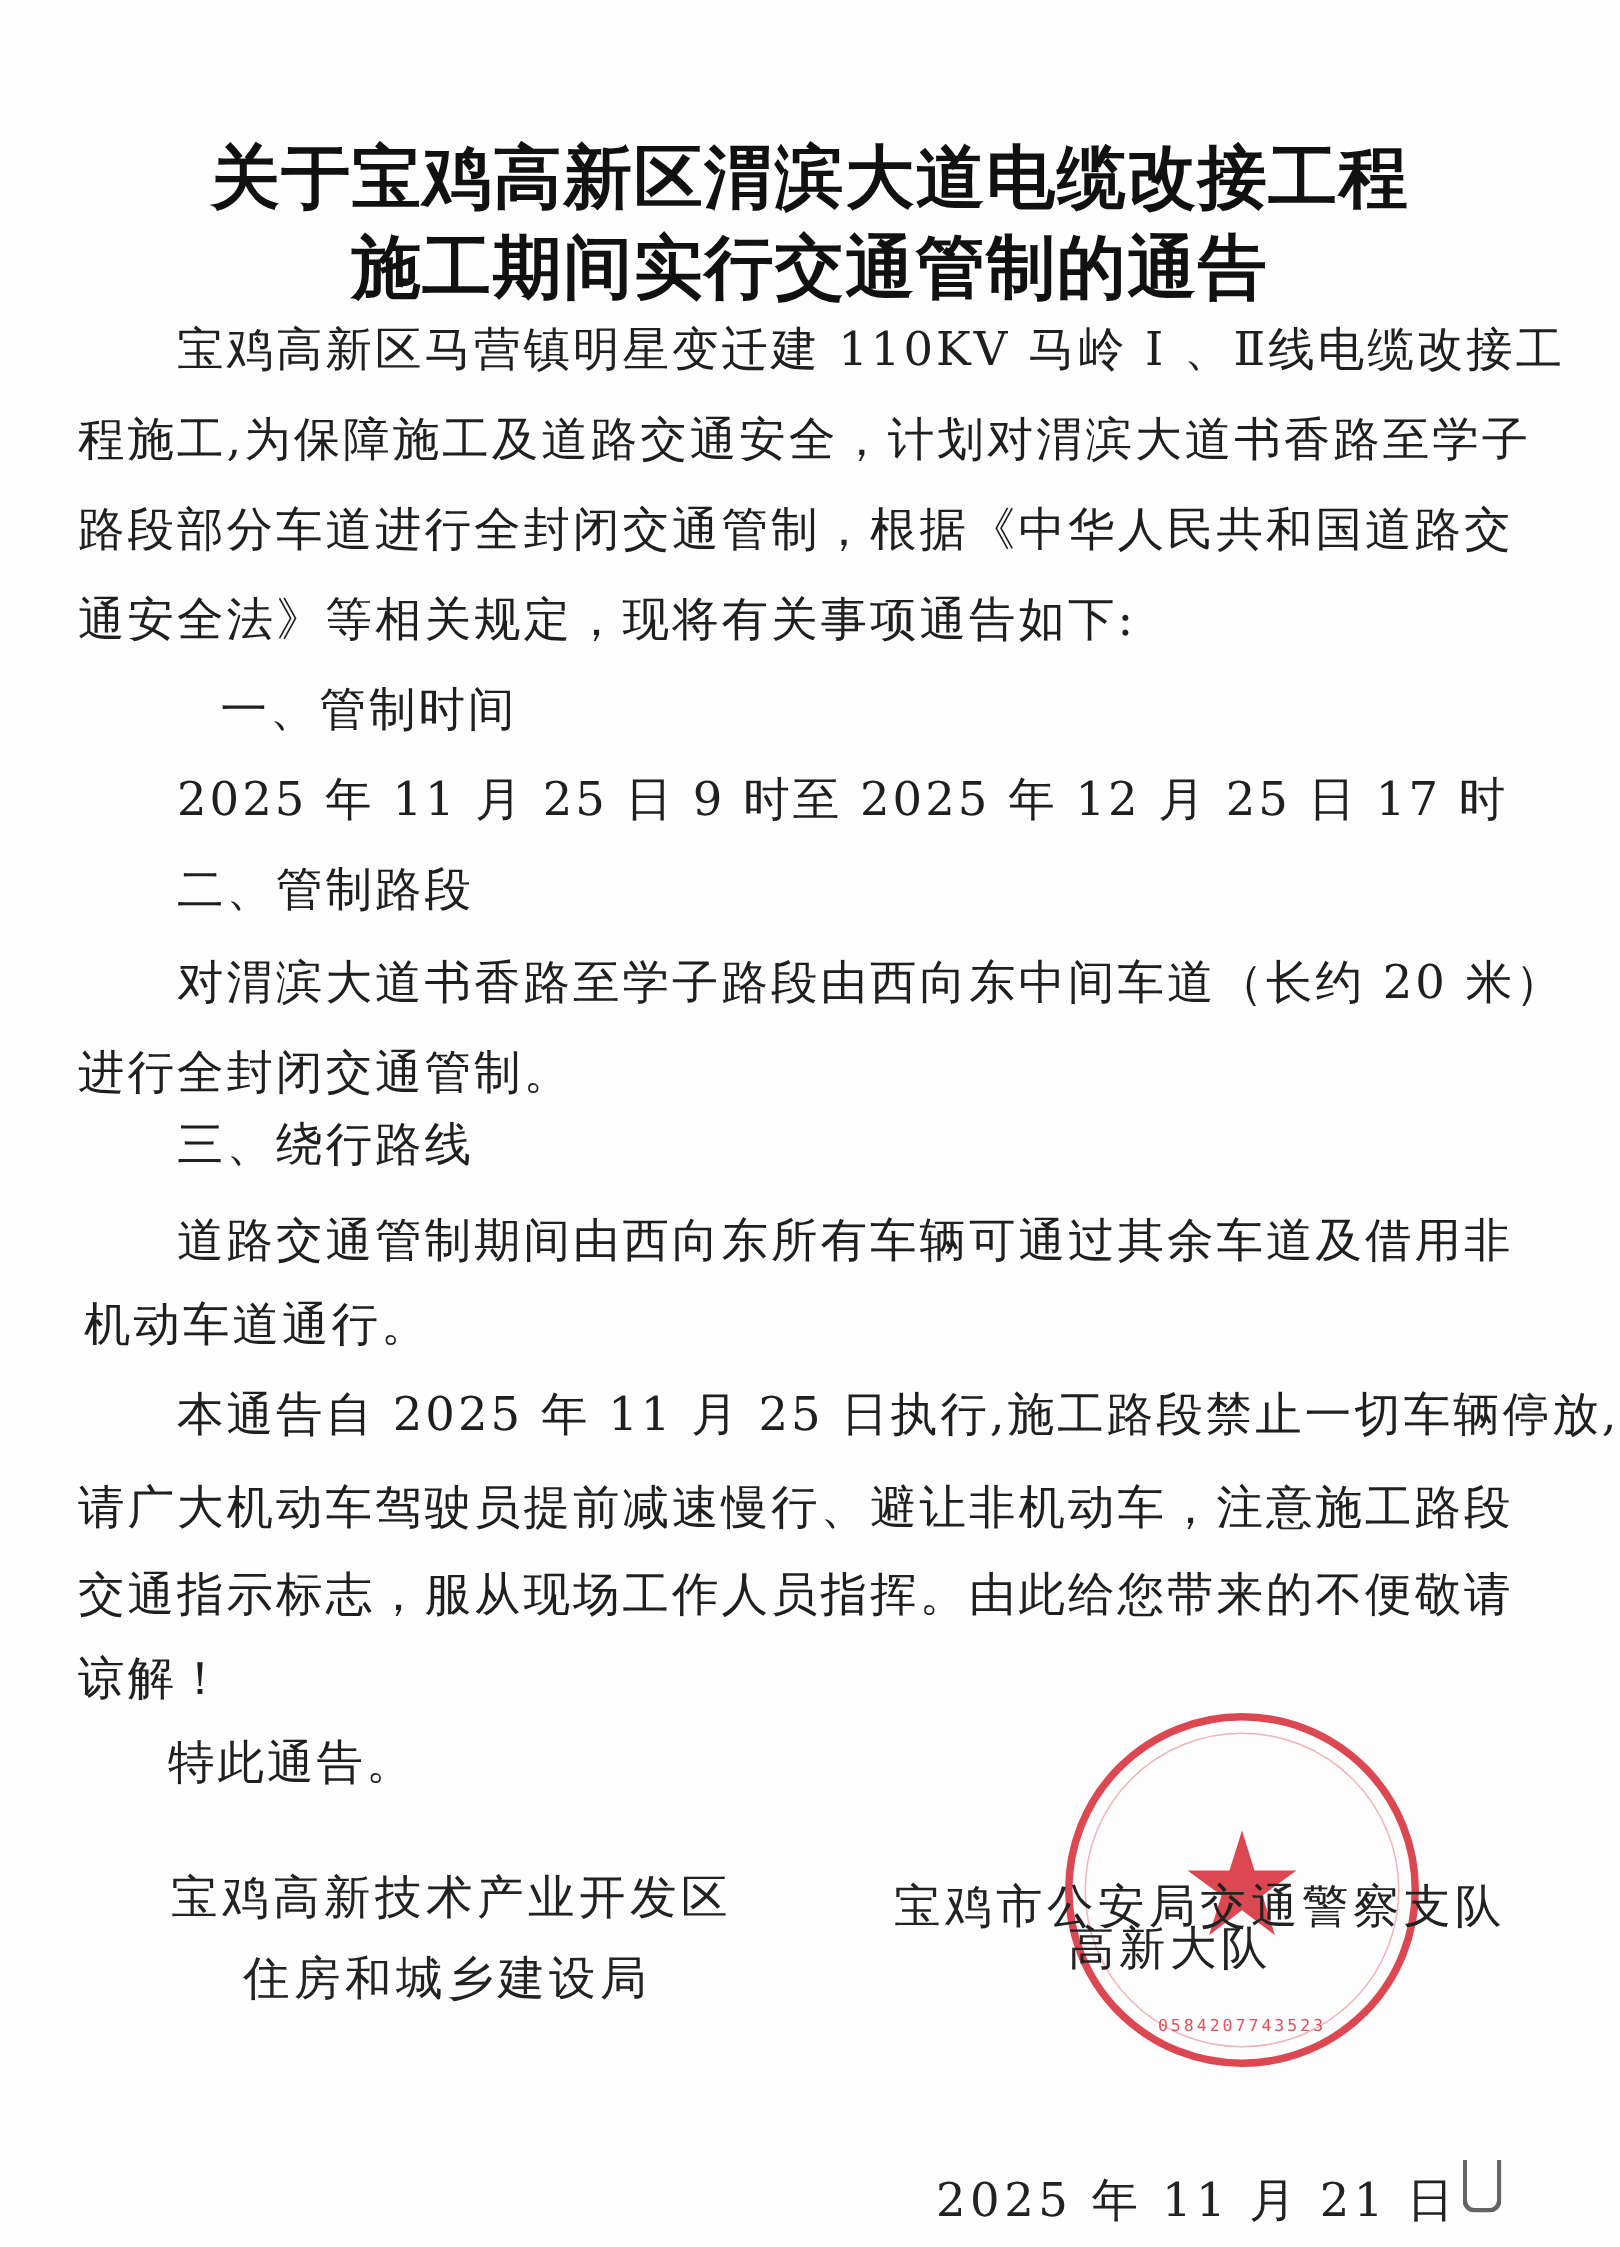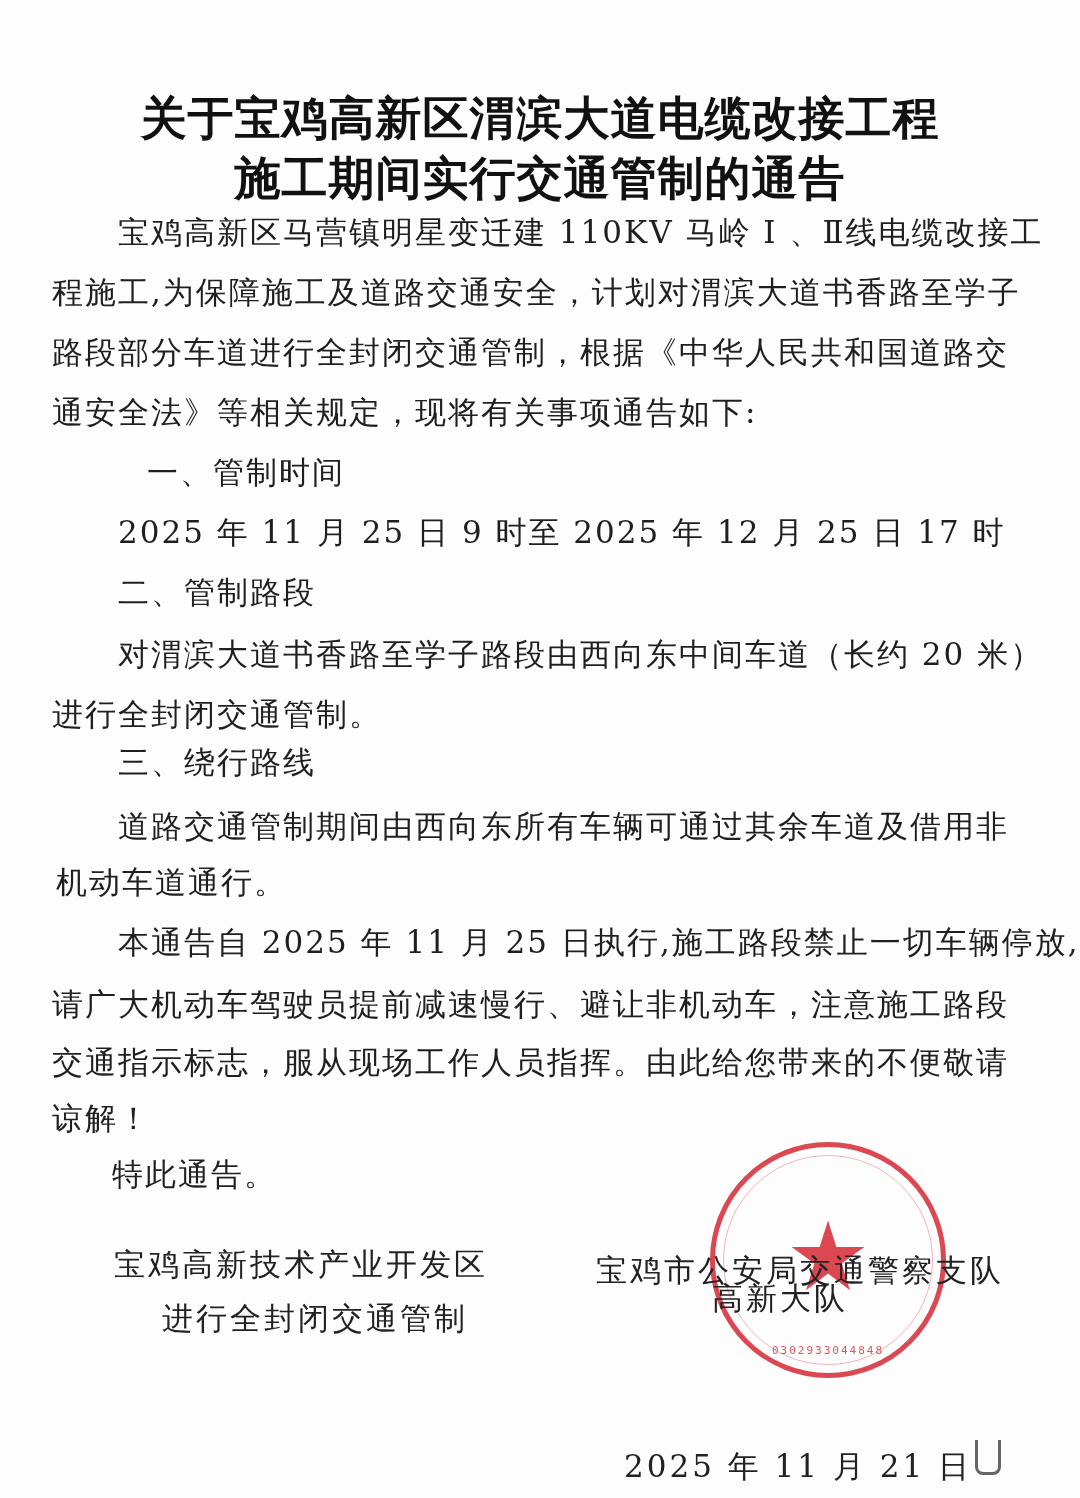--- a/index.html
+++ b/index.html
@@ -77,25 +77,25 @@
   <div class="line" style="left:52px; top:1098px;">谅解！</div>
 
   <div class="line" style="left:112px; top:1154px;">特此通告。</div>
 
 
   <div class="seal" style="left:710px; top:1142px; width:236px; height:236px;">
     <div class="inner"></div>
     <svg class="star" width="76" height="72" viewBox="0 0 100 95">
       <polygon points="50,0 61,35 98,35 68,57 79,92 50,70 21,92 32,57 2,35 39,35" fill="rgba(214,40,52,0.85)"></polygon>
     </svg>
-    <div class="code" style="bottom:16px;">0302933044848</div>
+    <div class="code" style="bottom:16px;">0584207743523</div>
   </div>
 
   <div class="sig" style="left:114px; top:1244px;">宝鸡高新技术产业开发区</div>
-  <div class="sig" style="left:162px; top:1298px;">进行全封闭交通管制</div>
+  <div class="sig" style="left:162px; top:1298px;">住房和城乡建设局</div>
 
   <div class="sig" style="left:596px; top:1250px;">宝鸡市公安局交通警察支队</div>
   <div class="sig" style="left:712px; top:1278px;">高新大队</div>
 
   <div class="sig" style="left:624px; top:1402px;margin-top:44px;">2025  年 11 月 21 日</div>
 
   <div class="watermark"></div>
 </div>
 
 </body></html>

